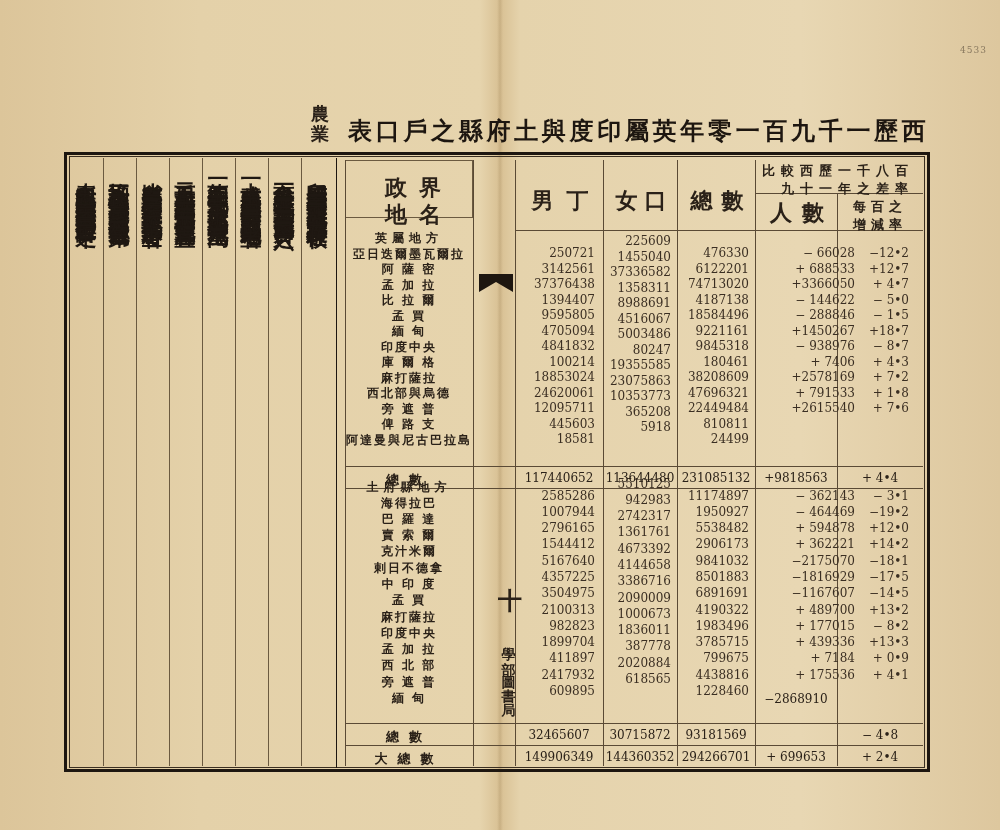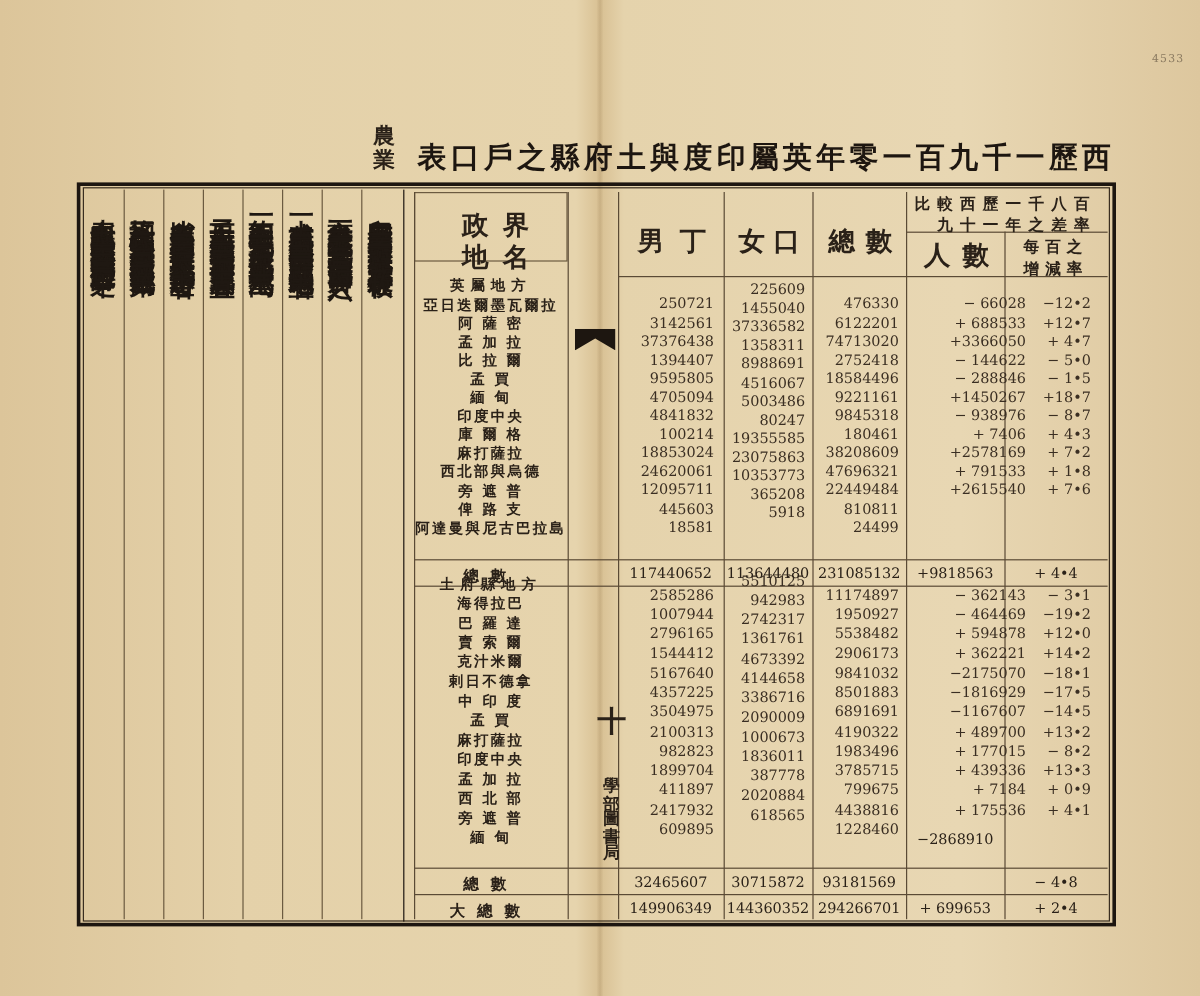--- a/index.html
+++ b/index.html
@@ -222,21 +222,21 @@
     <div style="height:16.3px;line-height:16.3px">1000673</div>
     <div style="height:16.3px;line-height:16.3px">1836011</div>
     <div style="height:16.3px;line-height:16.3px">387778</div>
     <div style="height:16.3px;line-height:16.3px">2020884</div>
     <div style="height:16.3px;line-height:16.3px">618565</div>
   </div>
 <div class="num-col" id="col-total" style="left:677px;top:246px;width:72px;">
     <div>476330</div>
     <div>6122201</div>
     <div>74713020</div>
-    <div>2752418</div>
+    <div>4187138</div>
     <div>18584496</div>
     <div>9221161</div>
     <div>9845318</div>
     <div>180461</div>
     <div>38208609</div>
     <div>47696321</div>
     <div>22449484</div>
     <div>810811</div>
     <div>24499</div>
     <div style="height:32px">&nbsp;</div>

